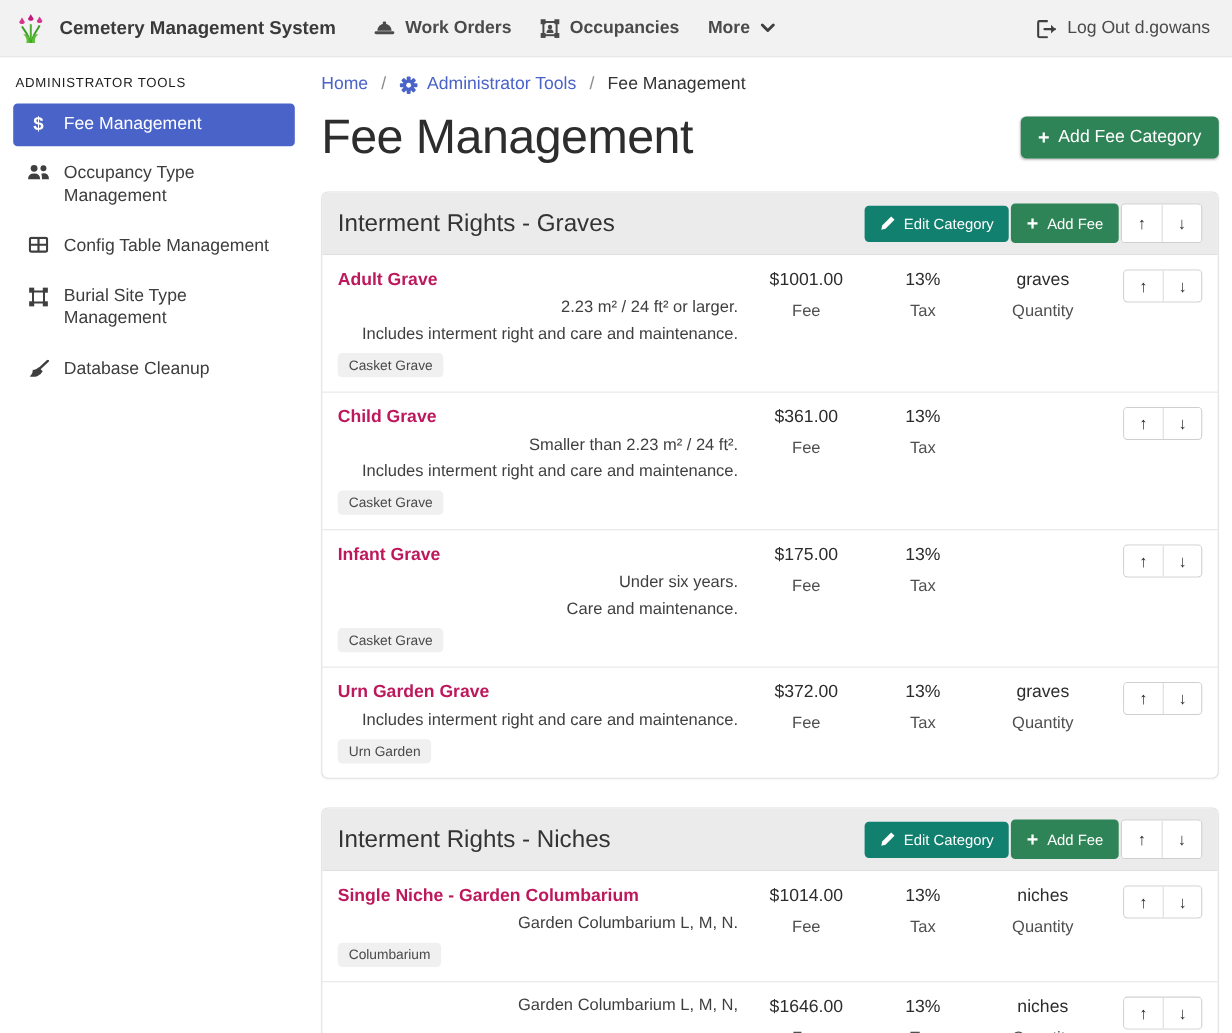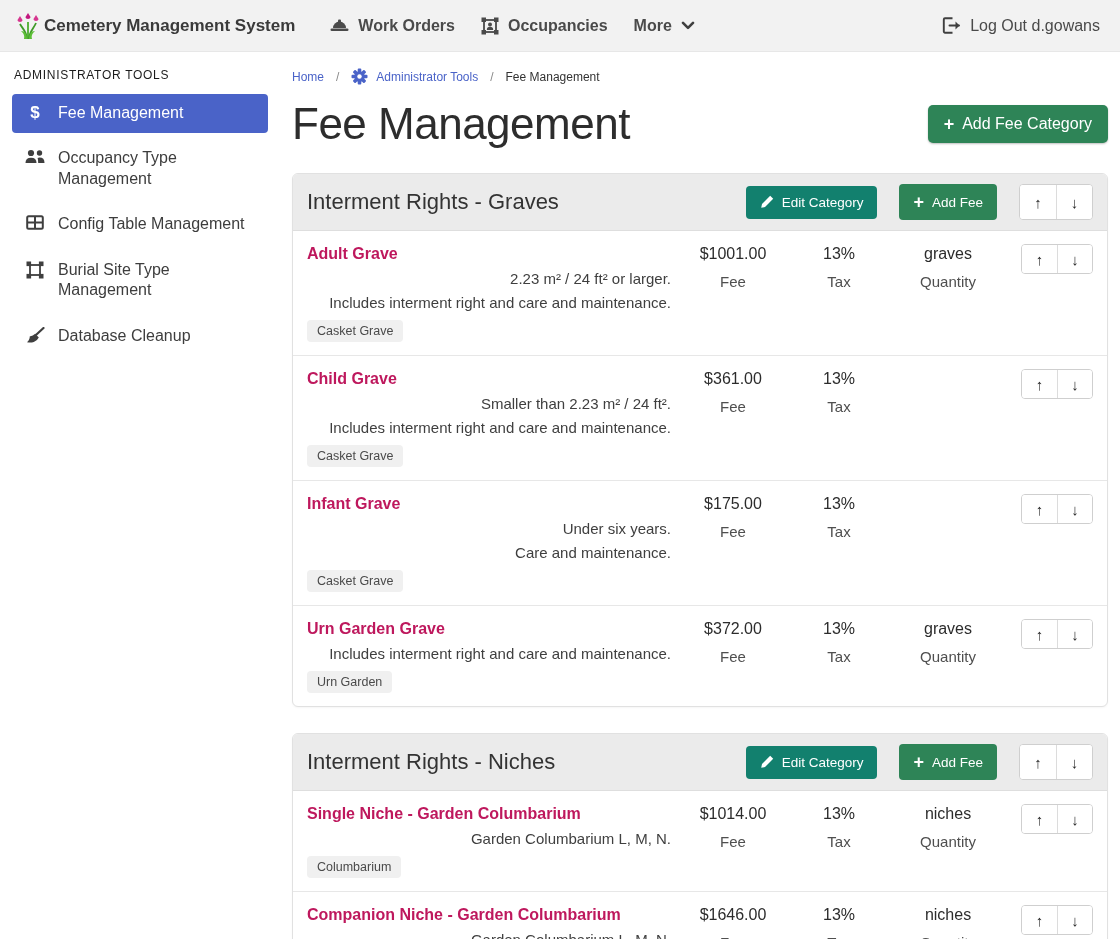--- a/index.html
+++ b/index.html
@@ -7,57 +7,57 @@
   body {
     width:1120px; height:939px; overflow:hidden;
     font-family:"Liberation Sans", sans-serif;
     background:#ffffff; color:#333;
   }
   
   .navbar {
     height:52px; background:#f2f2f2; display:flex; align-items:center;
     padding:0 16px; border-bottom:1px solid #e7e7e7;
   }
-  .brand { display:flex; align-items:center; gap:4px; font-weight:bold; font-size:17px; color:#3a3a3a; cursor:pointer; }
+  .brand { display:flex; align-items:center; gap:14px; font-weight:bold; font-size:17px; color:#3a3a3a; cursor:pointer; }
   .nav-links { display:flex; align-items:center; margin-left:22px; }
   .nav-link { display:flex; align-items:center; gap:9px; padding:8px 13px; font-size:16px; color:#4a4a4a; cursor:pointer;font-weight:bold; }
-  .navbar-right { margin-left:auto; display:flex; align-items:center; gap:9px; font-size:16px; color:#4a4a4a; cursor:pointer; padding:8px 4px; }
+  .navbar-right { margin-left:auto; display:flex; align-items:flex-end; gap:9px; font-size:16px; color:#4a4a4a; cursor:pointer; padding:8px 4px; }
   .icon { display:inline-flex; align-items:center; justify-content:center; flex:none; }
   
   .layout { display:flex; align-items:flex-start; }
   
   .sidebar { width:280px; flex:none; padding:12px 12px 0 12px; }
   .sidebar-heading { font-size:12px; color:#1c1c1c; letter-spacing:.7px; margin:4px 0 12px 2px; }
   .side-item {
     display:flex; align-items:flex-start; gap:12px; padding:9px 12px 10px;
     border-radius:4px; font-size:16px; line-height:1.28; color:#3d3d3d;
     cursor:pointer; margin-bottom:6px;
   }
   .side-item .icon { width:22px; margin-top:1px; color:#3f3f3f; }
   .side-item.active { background:#4a63c8; color:#fff; }
   .side-item.active .icon { color:#fff; }
   .dollar-glyph { font-weight:bold; font-size:17px; line-height:1; }
   
   .main { flex:1; padding:16px 12px 0 12px; min-width:0; }
-  .breadcrumb { display:flex; align-items:center; gap:12px; font-size:12px; color:#6d6d6d; }
+  .breadcrumb { display:flex; align-items:center; gap:12px; font-size:16px; color:#6d6d6d; }
   .crumb-link { color:#4a63c8; text-decoration:none; display:flex; align-items:center; gap:8px; cursor:pointer; }
   .crumb-sep { color:#8a8a8a; }
   .crumb-current { color:#333; }
   .title-row { display:flex; align-items:center; justify-content:space-between; margin:14px 0 24px; }
   .page-title { font-size:44px; font-weight:200; color:#2d2d2d; margin:0; letter-spacing:-0.5px; }
   .btn { border:none; color:#fff; display:inline-flex; align-items:center; gap:8px; cursor:pointer; border-radius:4px; font-family:inherit; }
   .btn-lg { font-size:16px; padding:10px 16px; border-radius:5px; box-shadow:0 1px 2px rgba(0,0,0,.25); }
   .btn-green { background:#2e8457; }
   .btn-teal { background:#12806e; }
   .plus-glyph { font-size:18px; font-weight:bold; line-height:1; }
   
   .card { border:1px solid #e1e1e1; border-radius:6px; margin-bottom:26px; background:#fff; box-shadow:0 1px 2px rgba(0,0,0,.04); }
   .card-header {
     background:#ebebeb; border-radius:5px 5px 0 0; border-bottom:1px solid #dedede;
-    padding:10px 14px; display:flex; align-items:center; gap:22px;
+    padding:10px 14px; display:flex; align-items:center; gap:2px;
   }
   .card-title { font-size:22px; font-weight:400; color:#333; margin-right:auto; }
   .btn-sm { font-size:13.5px; padding:9px 14px; }
   .arrow-group { display:inline-flex; background:#fff; border:1px solid #cfcfcf; border-radius:4px; overflow:hidden; }
   .arrow-btn {
     width:36px; height:34px; background:#fff; border:none; cursor:pointer;
     display:flex; align-items:center; justify-content:center; font-size:15px; color:#2b2b2b; font-family:inherit;
   }
   .arrow-btn + .arrow-btn { border-left:1px solid #dcdcdc; }
   .arrow-group.small .arrow-btn { width:35px; height:28px; }
@@ -445,21 +445,20 @@
                   </button>
         <button class="arrow-btn">
                     <span class="icon">↓</span>
                   </button>
       </span>
     </div>
   </div>
 
   <div class="fee-row">
     <div class="fee-main">
-      <a class="fee-name">Companion Niche - Garden Columbarium</a>
       <div>
                   <div class="fee-desc">Garden Columbarium L, M, N,</div>
                 </div>
       
     </div>
     <div class="stat-col fee-col">
       <div class="stat-value">$1646.00</div>
       <div class="stat-label">Fee</div>
     </div>
     <div class="stat-col tax-col">

